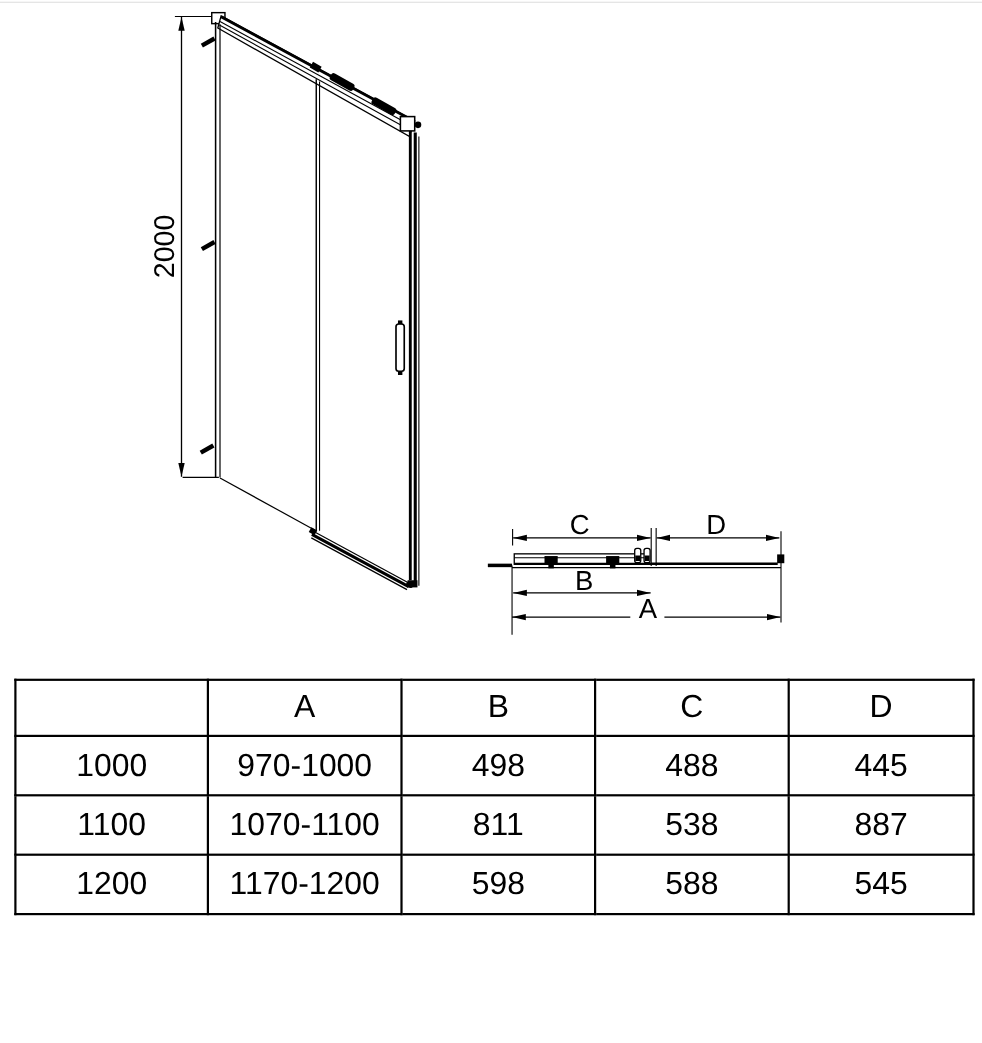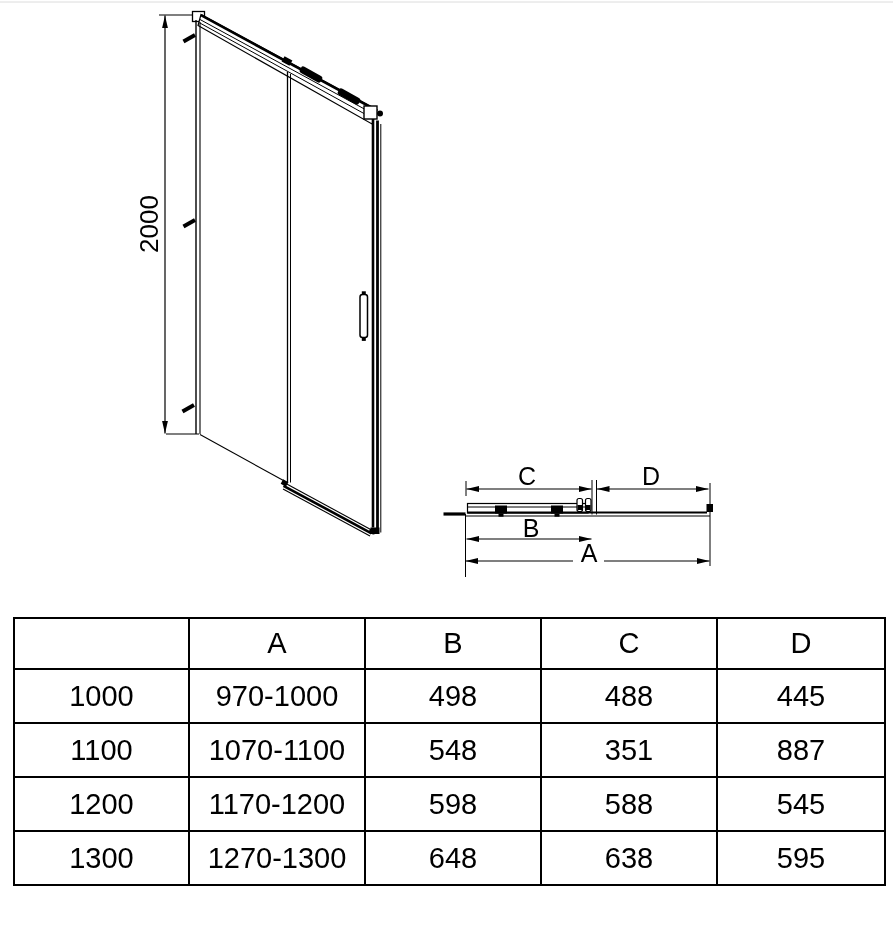--- a/index.html
+++ b/index.html
@@ -158,34 +158,27 @@
         <tr>
           <td>1000</td>
           <td>970-1000</td>
           <td>498</td>
           <td>488</td>
           <td>445</td>
         </tr>
         <tr>
           <td>1100</td>
           <td>1070-1100</td>
-          <td>548</td>
-          <td>351</td>
+          <td>811</td>
+          <td>538</td>
           <td>887</td>
         </tr>
         <tr>
           <td>1200</td>
           <td>1170-1200</td>
           <td>598</td>
           <td>588</td>
           <td>545</td>
         </tr>
-        <tr>
-          <td>1300</td>
-          <td>1270-1300</td>
-          <td>648</td>
-          <td>638</td>
-          <td>595</td>
-        </tr>
       </tbody>
   </table>
 
 </div>
 
 </body></html>

